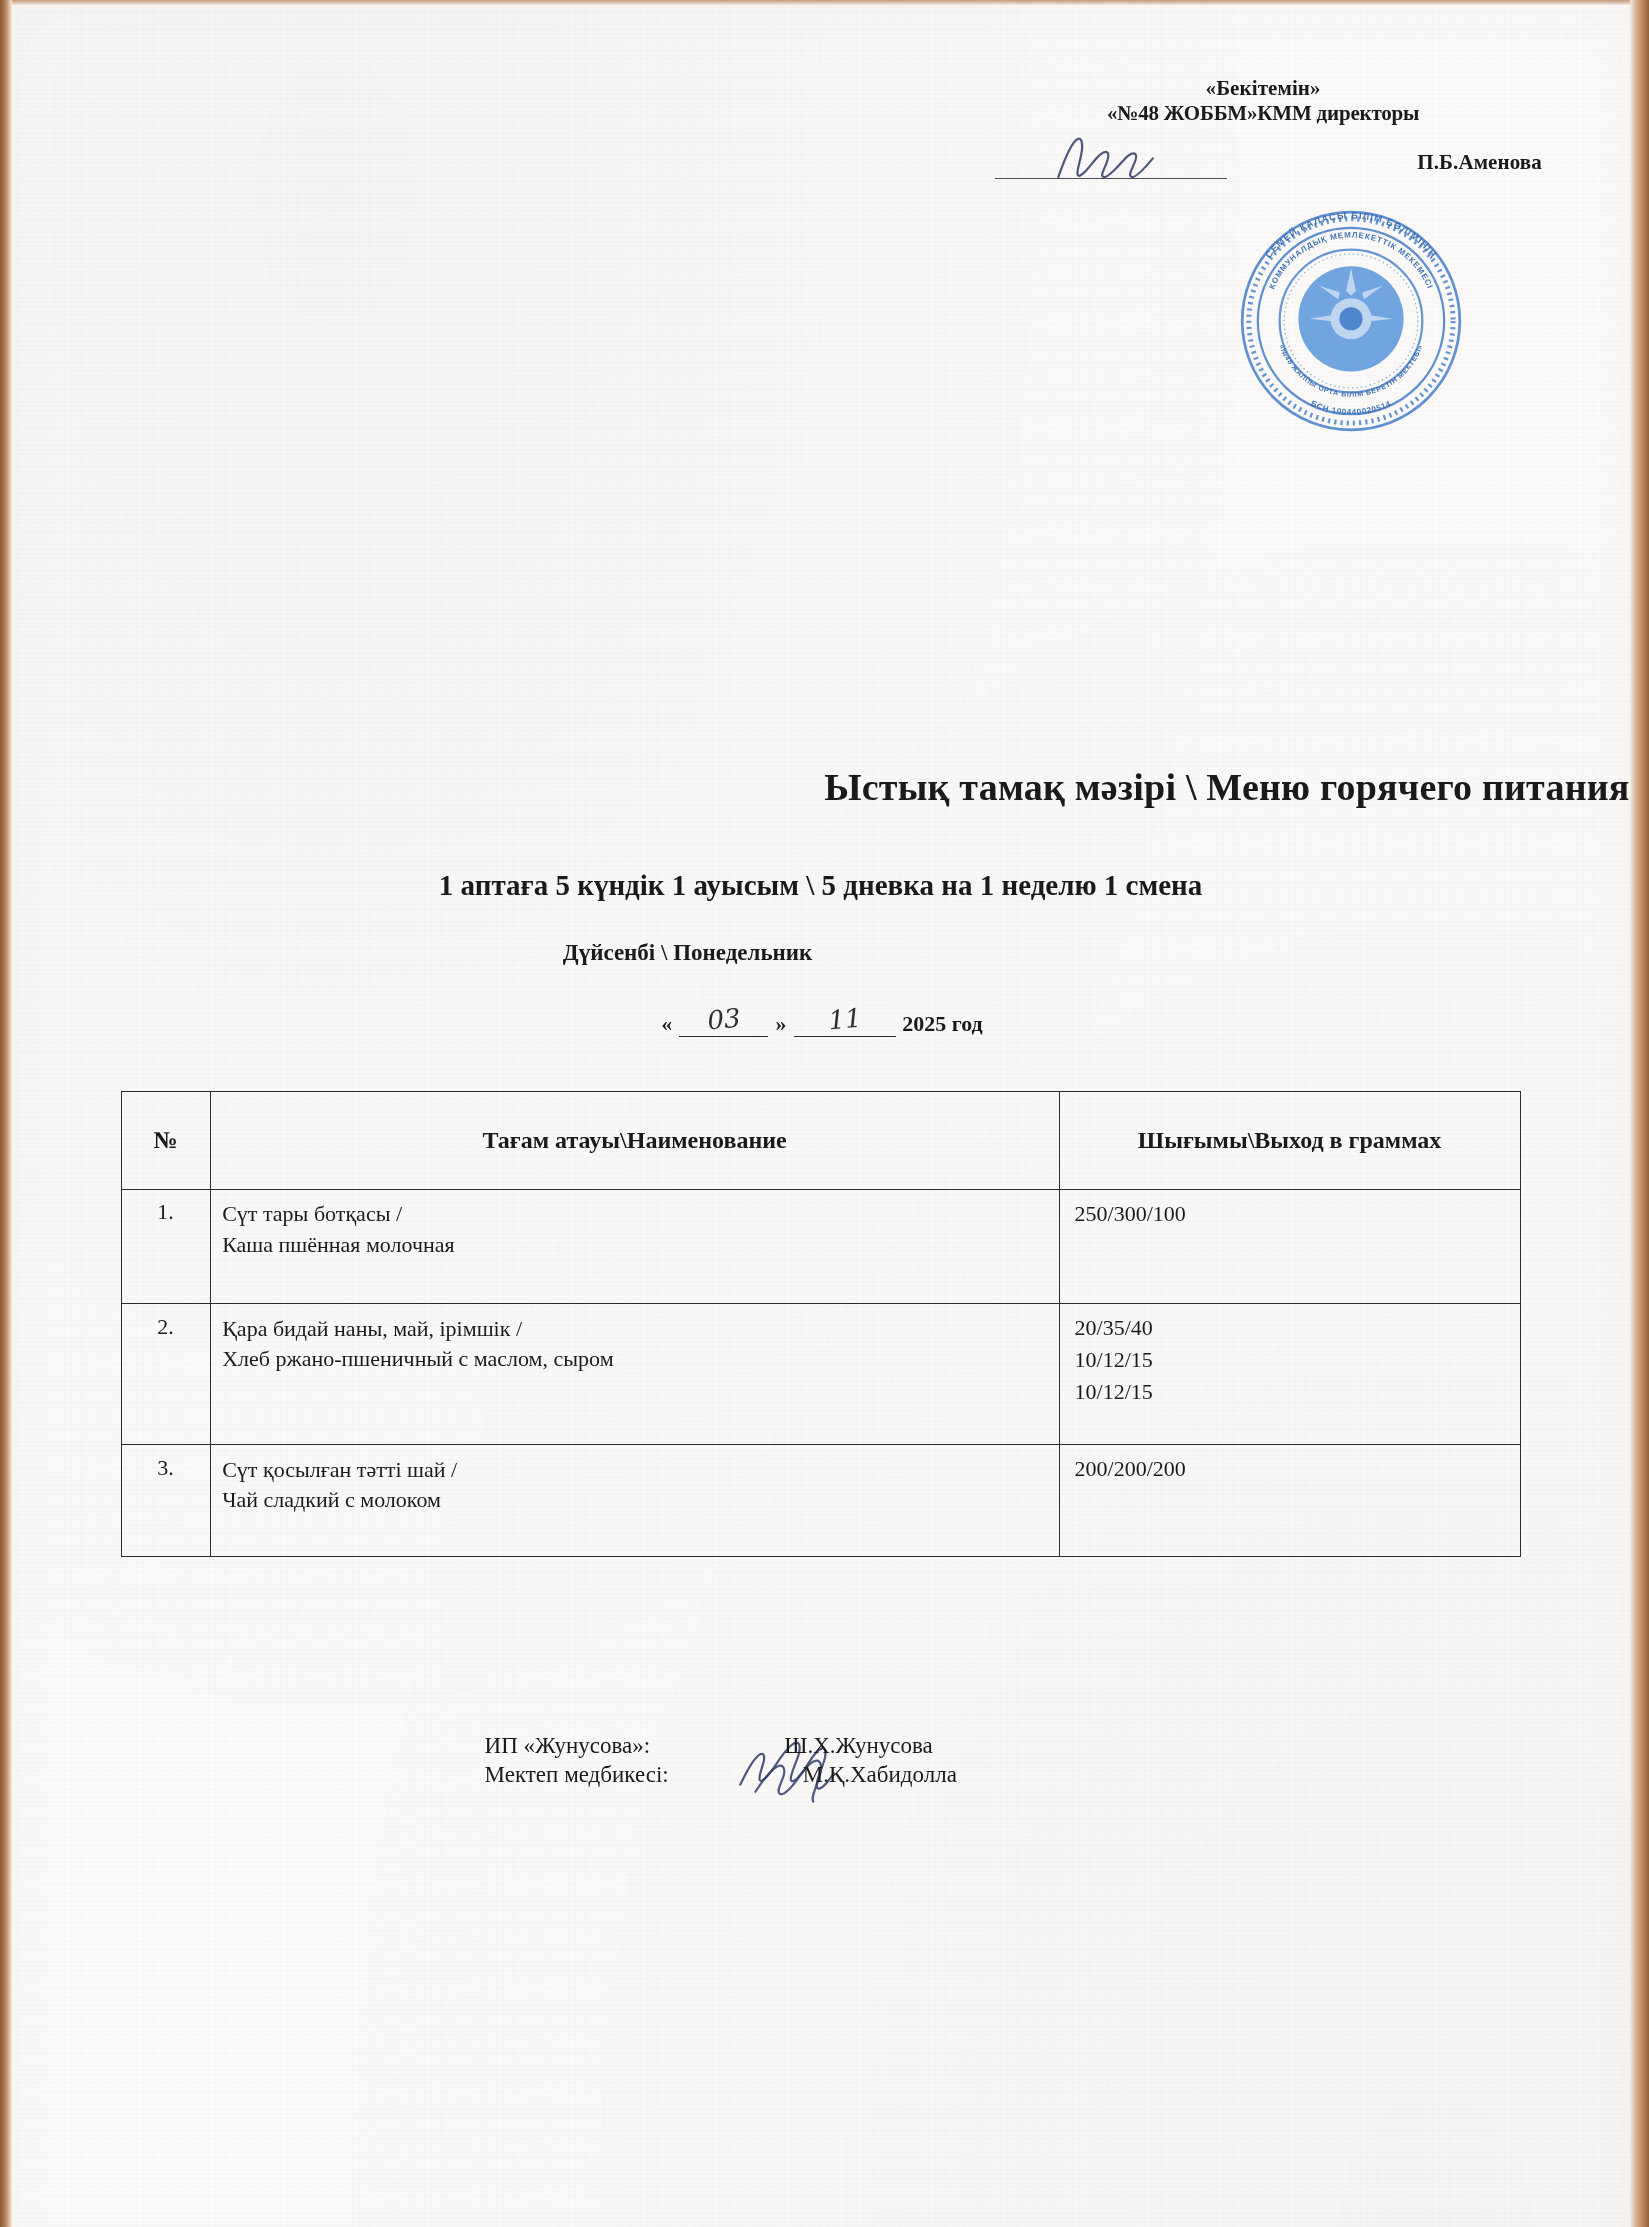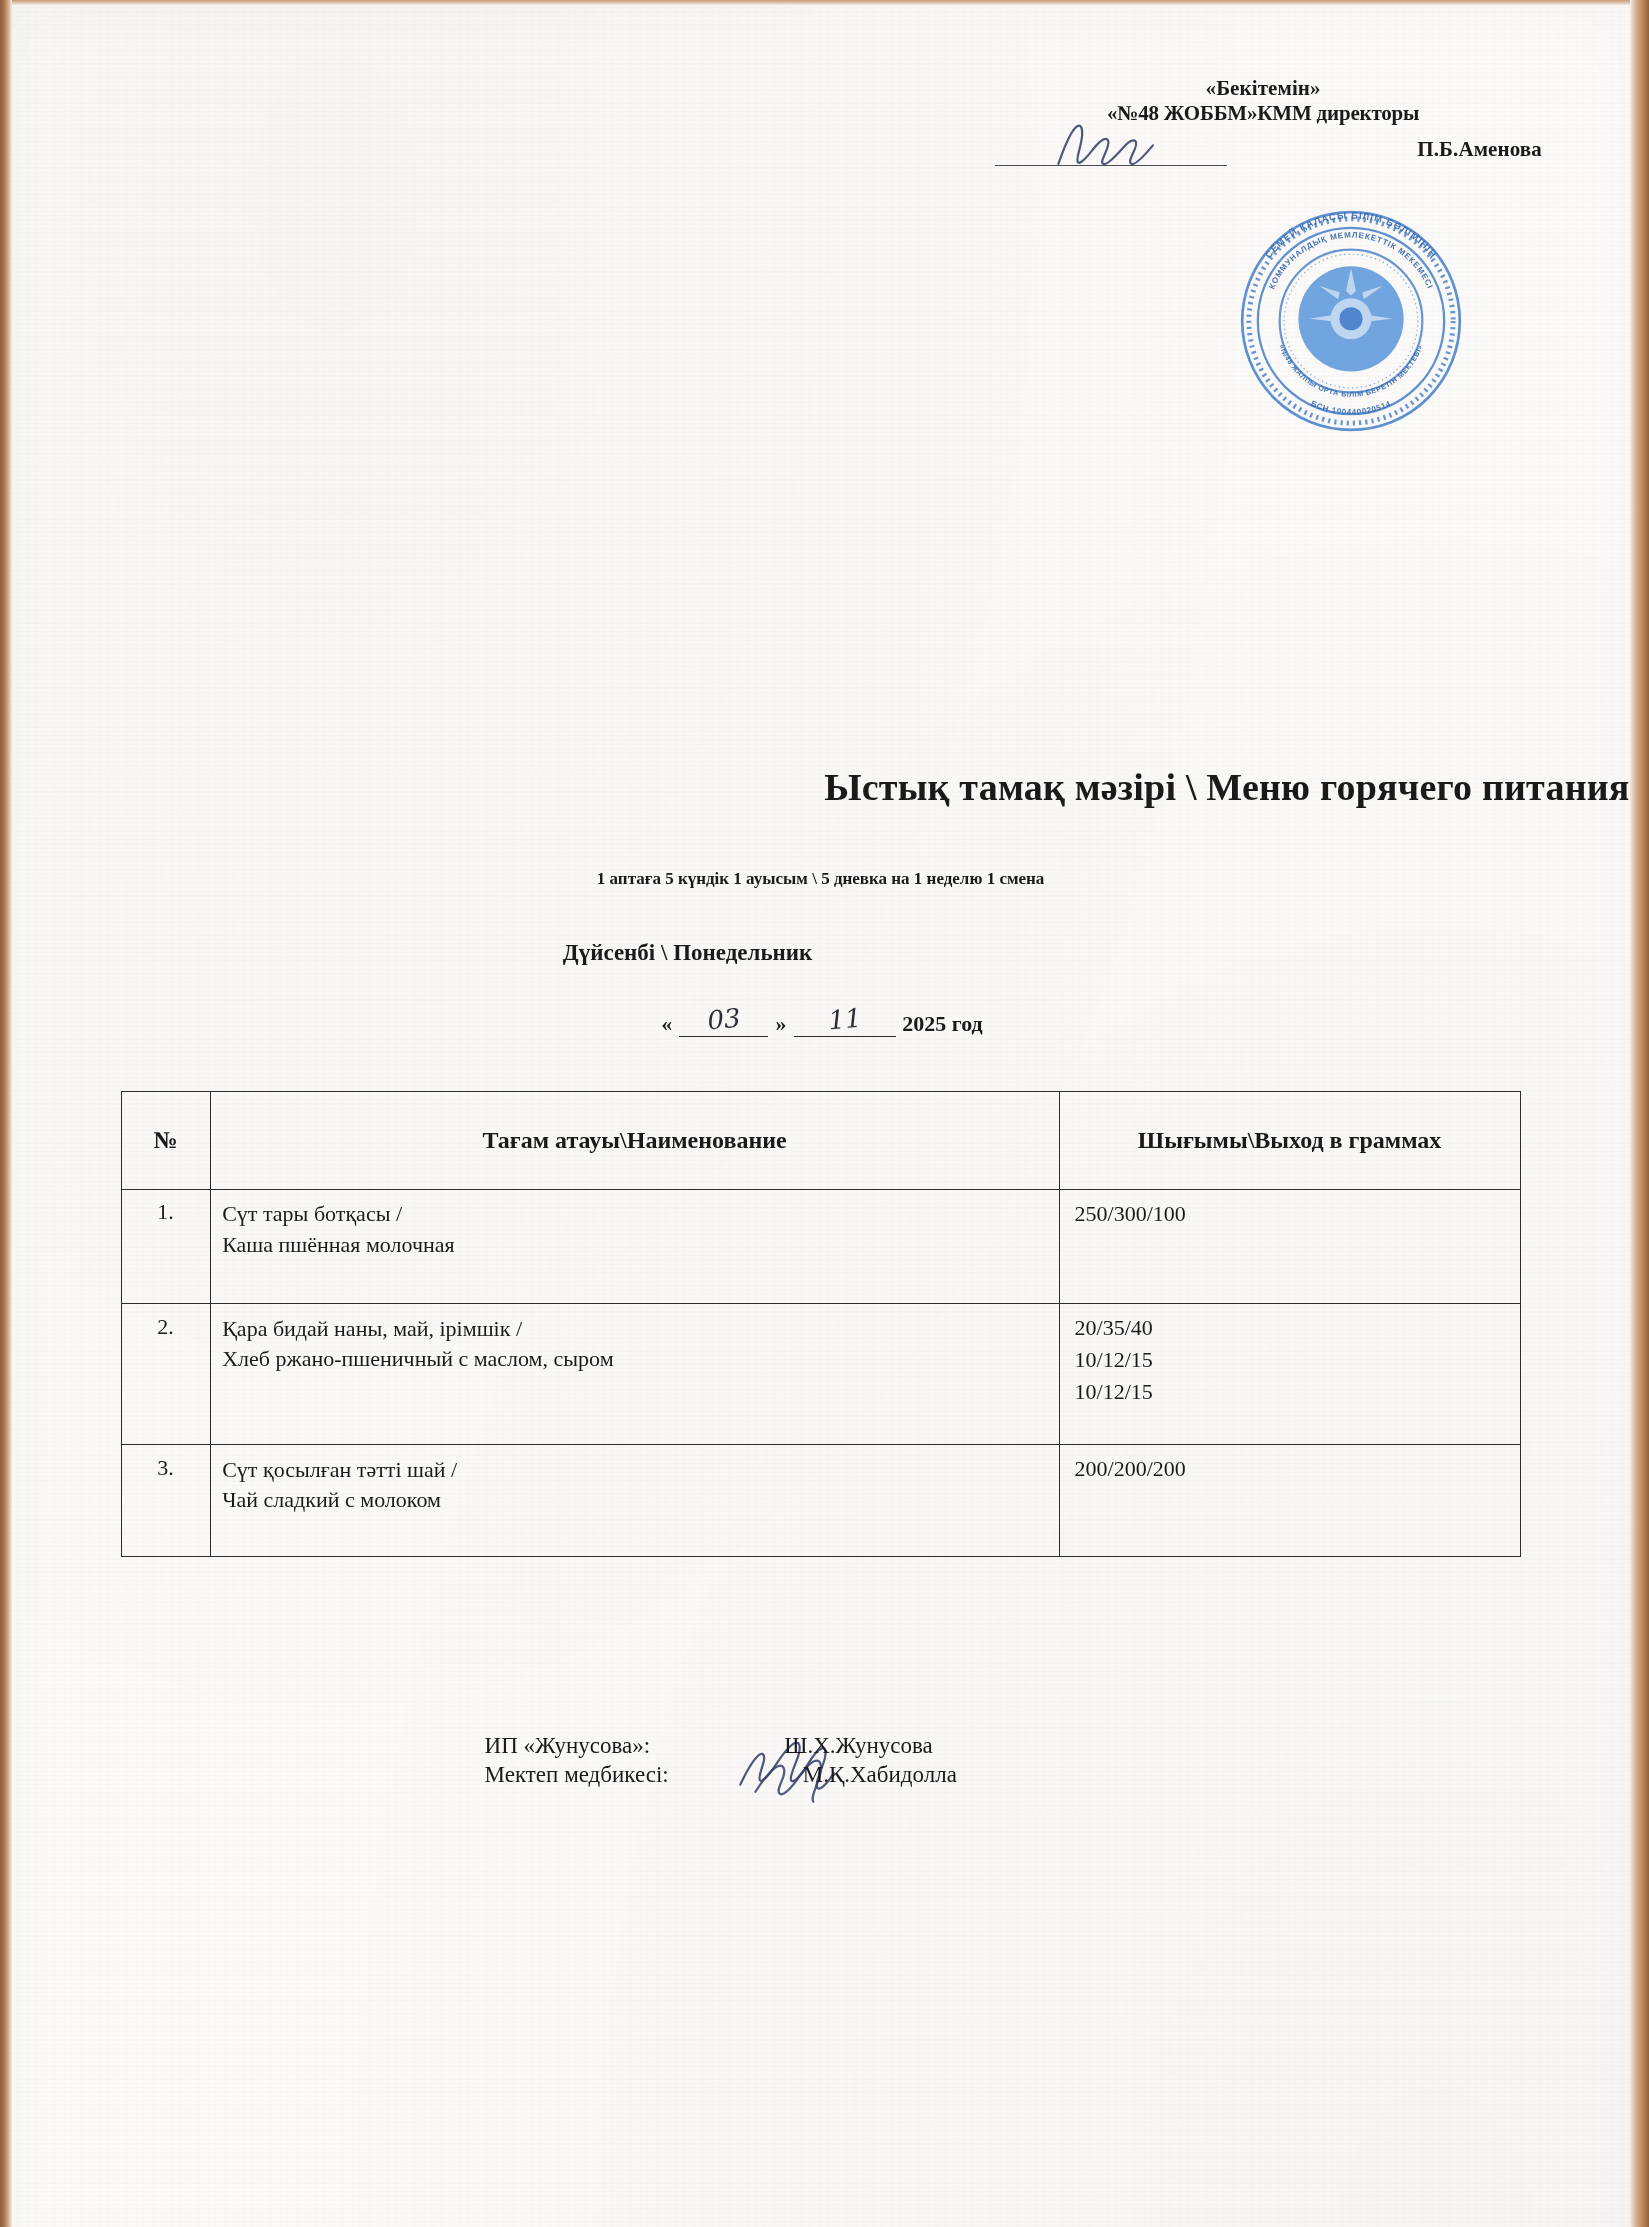--- a/index.html
+++ b/index.html
@@ -81,21 +81,21 @@
     font-size: 21px;
     font-weight: bold;
     line-height: 1.22;
     letter-spacing: 0.1px;
   }
   .approval-line { display: block; white-space: nowrap; }
   .approval-org  { letter-spacing: -0.2px; }
 
   .sig-row {
     position: relative;
-    margin-top: 4px;
+    margin-top: 17px;
     height: 38px;
   }
   .sig-rule {
     position: absolute;
     left: 12.5px;
     bottom: 2.7px;
     width: 232px;
     height: 1.3px;
     background: #4a4a52;
   }
@@ -137,21 +137,21 @@
     text-align: right;
     font-size: 38px;
     font-weight: bold;
     letter-spacing: 0.2px;
   }
   .doc-subtitle {
     position: absolute;
     left: 0; top: 864px;
     width: 1618px;
     text-align: center;
-    font-size: 17px;
+    font-size: 29px;
     font-weight: bold;
   }
   .doc-weekday {
     position: absolute;
     left: 0; top: 935px;
     width: 1352px;
     text-align: center;
     font-size: 23px;
     font-weight: bold;
   }

